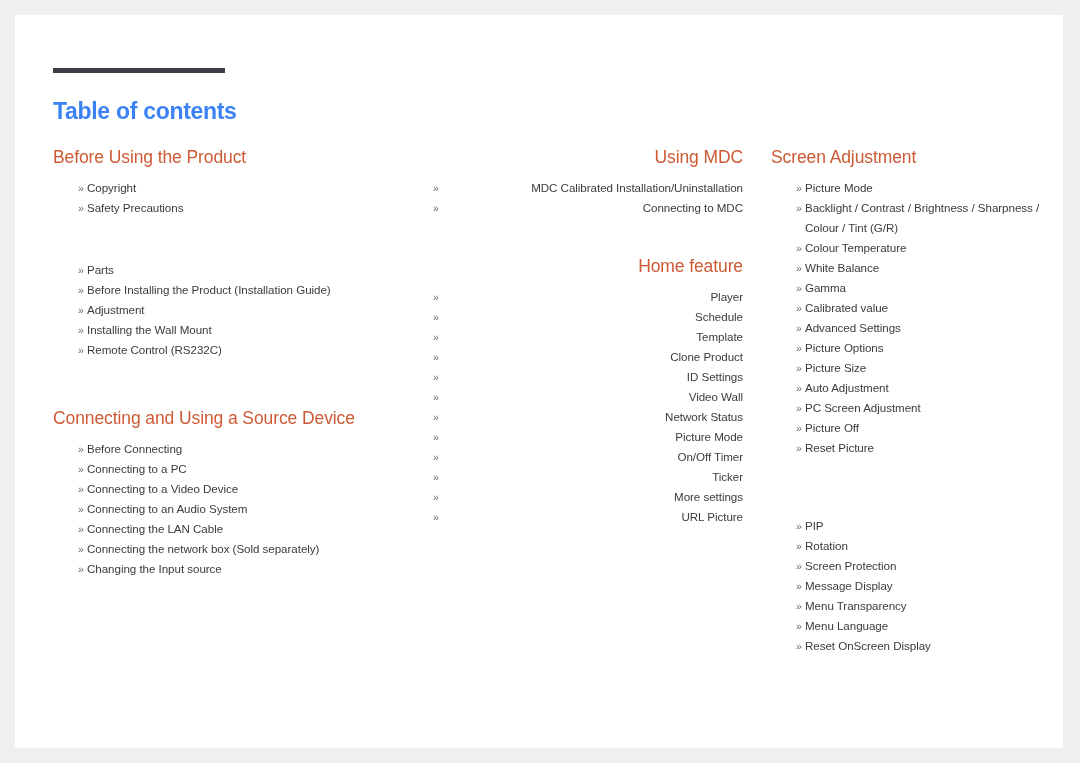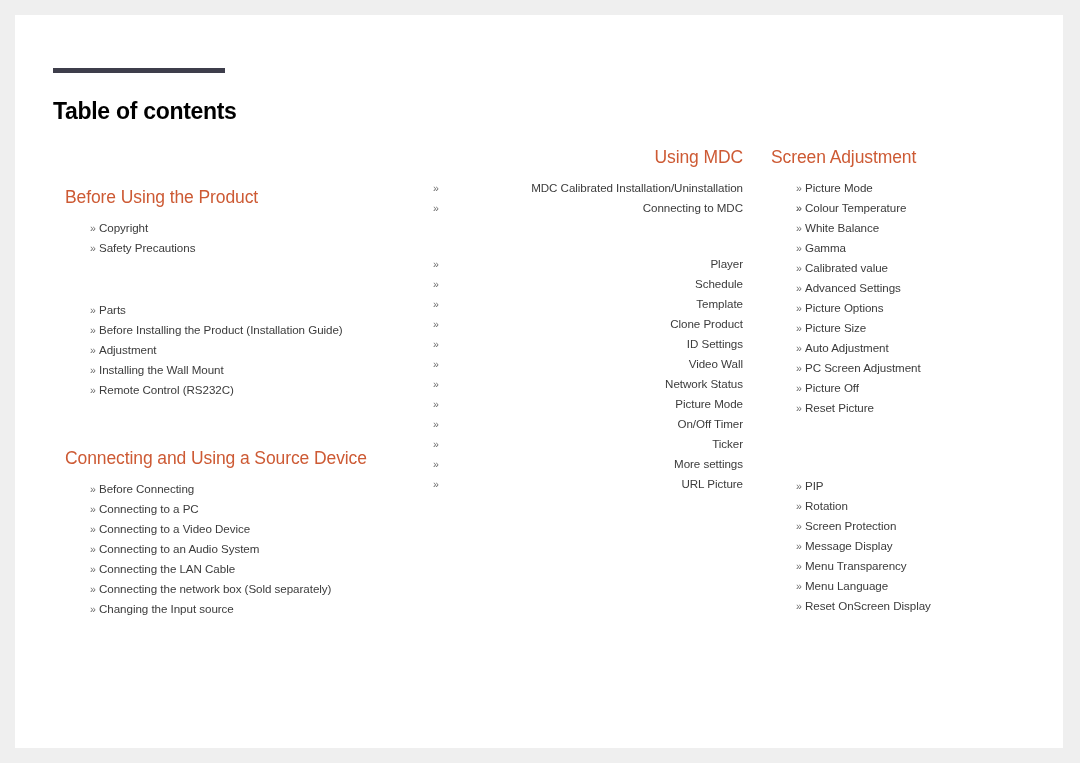--- a/index.html
+++ b/index.html
@@ -30,38 +30,38 @@
     width: 172px;
     height: 5px;
     background: #3e3e4b;
   }
   .page-title {
     position: absolute;
     left: 38px;
     top: 68px;
     font-size: 23px;
     font-weight: bold;
-    color: #000000;
+    color: #3b82f6;
     letter-spacing: -0.3px;
     white-space: nowrap;
   }
   .columns {
     position: absolute;
     left: 0;
     top: 130px;
     width: 1048px;
     display: flex;
     flex-direction: row;
     align-items: flex-start;
   }
   .column {
     display: flex;
     flex-direction: column;
   }
-  .col-1 { width: 365px; padding-left: 50px; margin-top: 40px; }
+  .col-1 { width: 365px; padding-left: 38px; }
   .col-2 { width: 363px; padding-left: 28px; text-align: right; }
   .col-3 { width: 320px; padding-left: 28px; gap: 8px; }
 
   .section { margin-bottom: 0; }
   .section-heading {
     color: #cd5a34;
     font-size: 17.5px;
     font-weight: normal;
     line-height: 1.38;
     letter-spacing: -0.1px;
@@ -137,20 +137,21 @@
     <div class="column col-2">
         <div class="section">
           <div class="section-heading">Using MDC</div>
           <ul class="toc-list">
             <li class="toc-item"><span class="marker">»</span><span>MDC Calibrated Installation/Uninstallation</span></li>
             <li class="toc-item"><span class="marker">»</span><span>Connecting to MDC</span></li>
           </ul>
         </div>
         <div class="gap-md"></div>
         <div class="section">
+          <div class="section-heading">Home feature</div>
           <ul class="toc-list">
             <li class="toc-item"><span class="marker">»</span><span>Player</span></li>
             <li class="toc-item"><span class="marker">»</span><span>Schedule</span></li>
             <li class="toc-item"><span class="marker">»</span><span>Template</span></li>
             <li class="toc-item"><span class="marker">»</span><span>Clone Product</span></li>
             <li class="toc-item"><span class="marker">»</span><span>ID Settings</span></li>
             <li class="toc-item"><span class="marker">»</span><span>Video Wall</span></li>
             <li class="toc-item"><span class="marker">»</span><span>Network Status</span></li>
             <li class="toc-item"><span class="marker">»</span><span>Picture Mode</span></li>
             <li class="toc-item"><span class="marker">»</span><span>On/Off Timer</span></li>
@@ -158,21 +159,21 @@
             <li class="toc-item"><span class="marker">»</span><span>More settings</span></li>
             <li class="toc-item"><span class="marker">»</span><span>URL Picture</span></li>
           </ul>
         </div>
       </div>
     <div class="column col-3">
         <div class="section">
           <div class="section-heading">Screen Adjustment</div>
           <ul class="toc-list">
             <li class="toc-item"><span class="marker">»</span><span>Picture Mode</span></li>
-            <li class="toc-item"><span class="marker">»</span></li>
+            <li class="toc-item"><span class="marker">»</span><span>Backlight / Contrast / Brightness / Sharpness / Colour / Tint (G/R)</span></li>
             <li class="toc-item"><span class="marker">»</span><span>Colour Temperature</span></li>
             <li class="toc-item"><span class="marker">»</span><span>White Balance</span></li>
             <li class="toc-item"><span class="marker">»</span><span>Gamma</span></li>
             <li class="toc-item"><span class="marker">»</span><span>Calibrated value</span></li>
             <li class="toc-item"><span class="marker">»</span><span>Advanced Settings</span></li>
             <li class="toc-item"><span class="marker">»</span><span>Picture Options</span></li>
             <li class="toc-item"><span class="marker">»</span><span>Picture Size</span></li>
             <li class="toc-item"><span class="marker">»</span><span>Auto Adjustment</span></li>
             <li class="toc-item"><span class="marker">»</span><span>PC Screen Adjustment</span></li>
             <li class="toc-item"><span class="marker">»</span><span>Picture Off</span></li>

